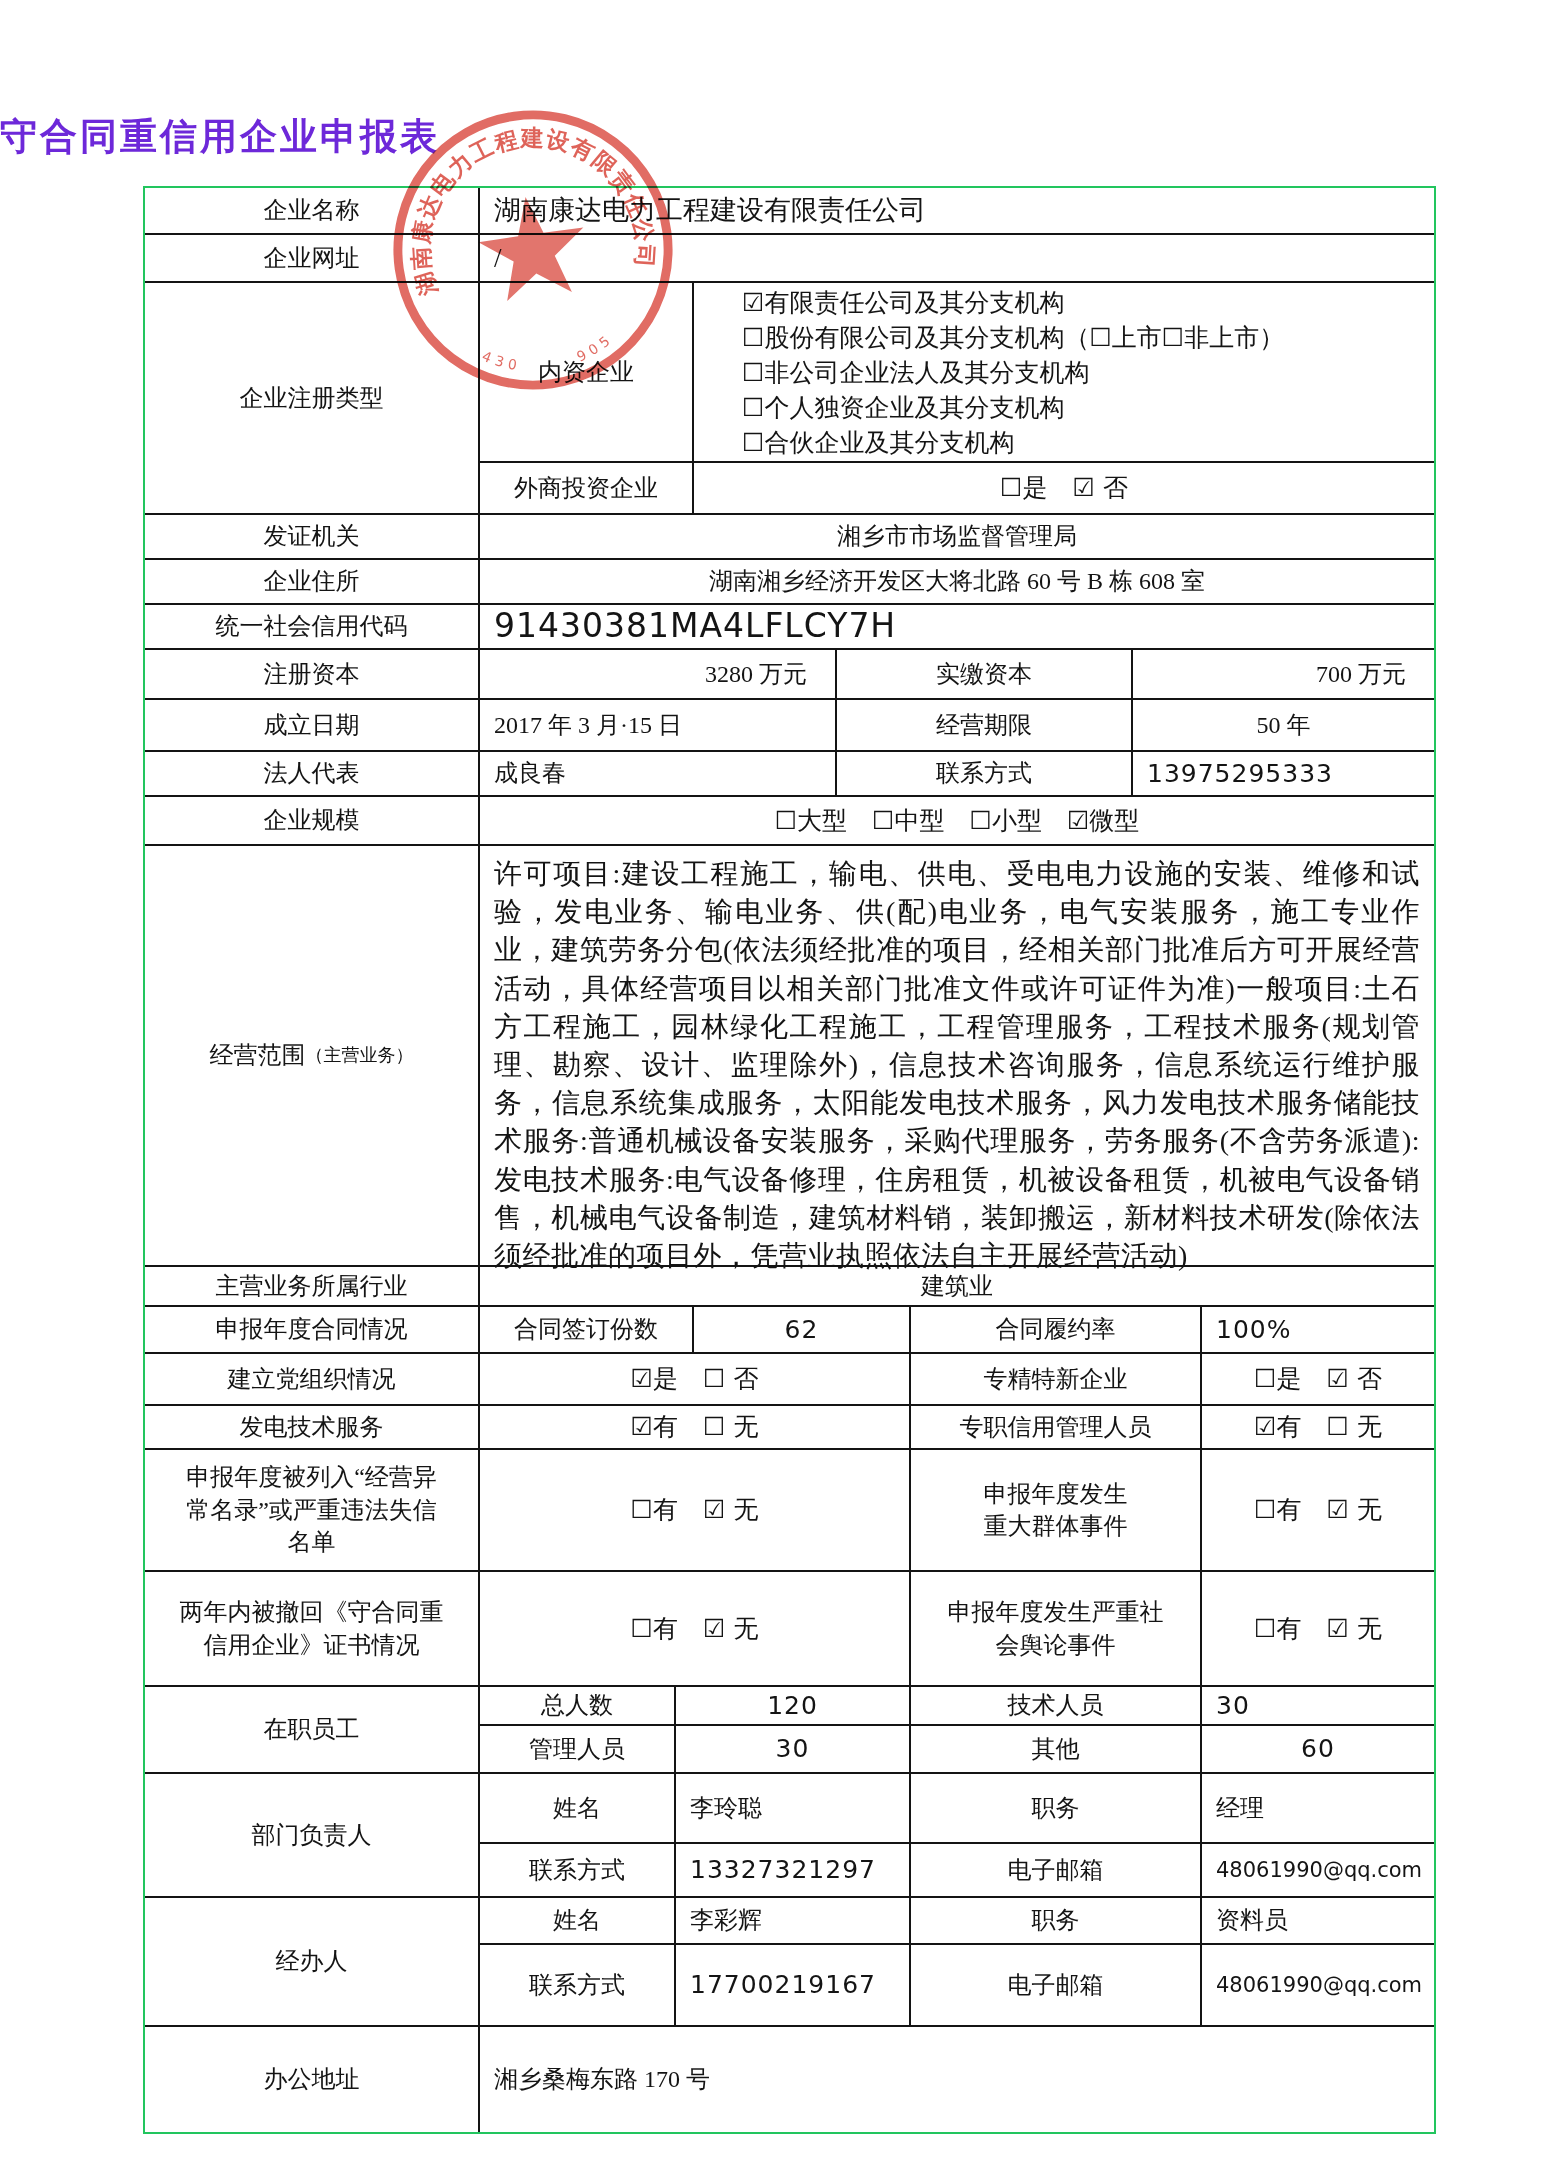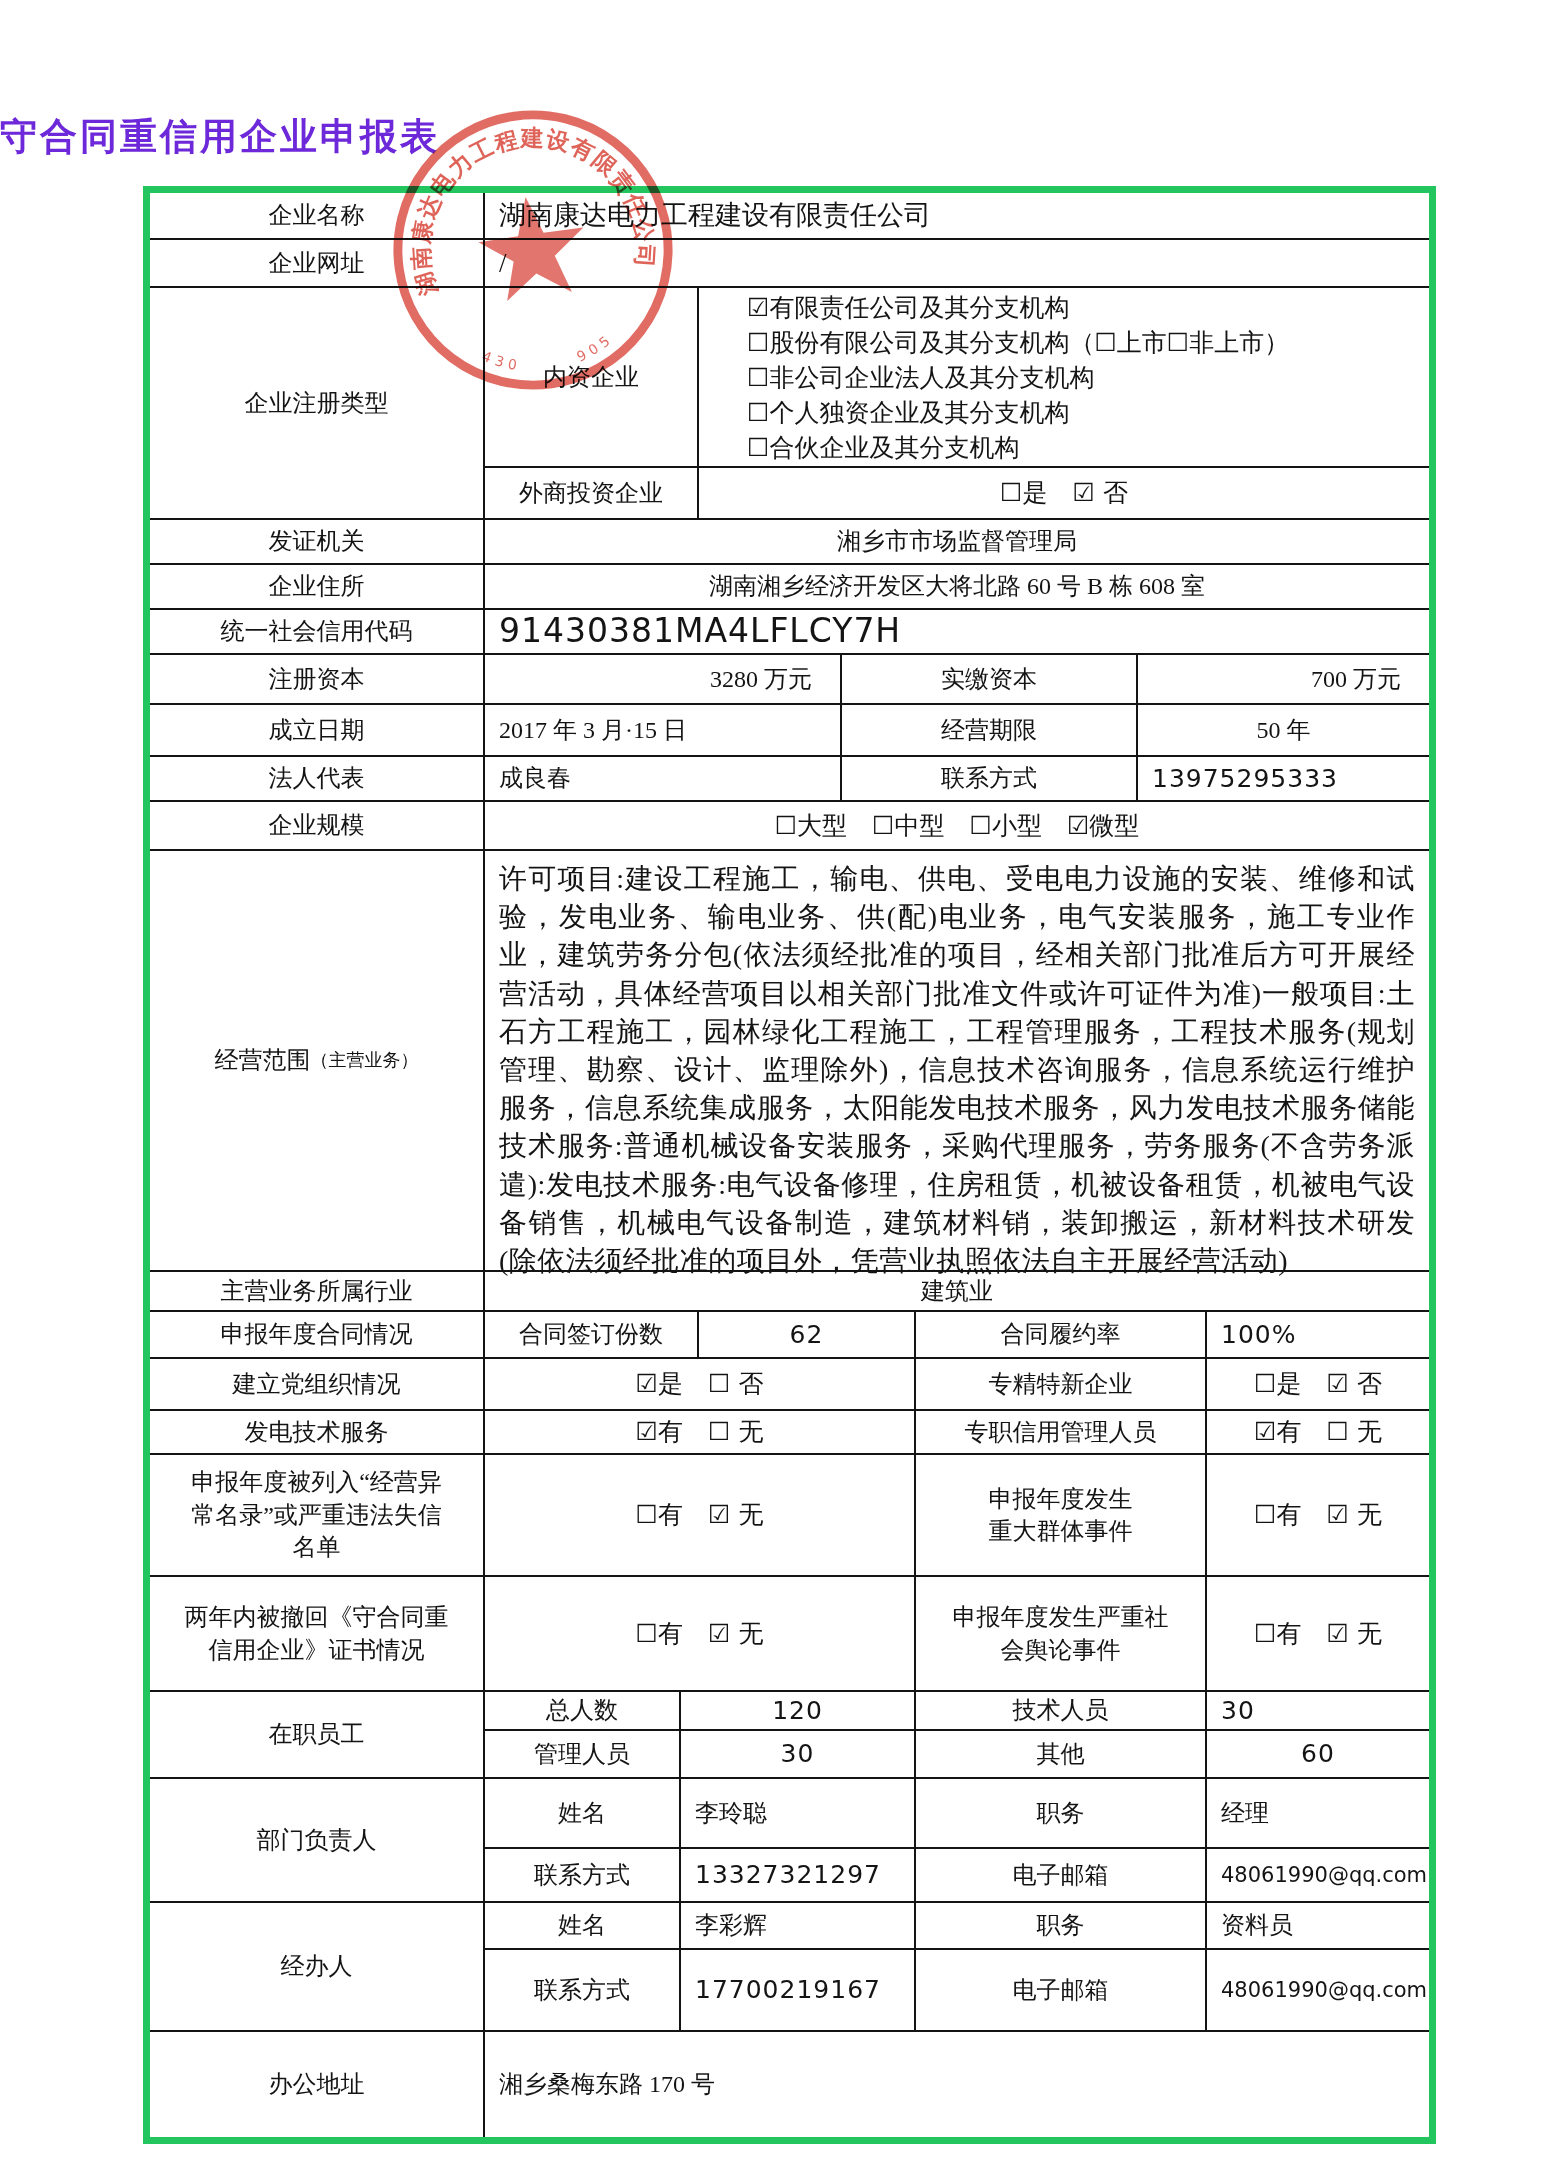--- a/index.html
+++ b/index.html
@@ -13,21 +13,21 @@
   
   .title {
     position:absolute; top:112px; left:0; width:100%;
     text-align:left; font-size:37px; font-weight:700; letter-spacing:3px;
     font-family:"Liberation Sans","DejaVu Sans",sans-serif; color:#6d28d9;
   }
 
   
   .formtable {
     position:absolute; left:143px; top:186px; width:1293px;
-    border:7px solid #22c55e; box-sizing:border-box; background:transparent;
+    border:2px solid #22c55e; box-sizing:border-box; background:transparent;
   }
   .r { display:flex; border-bottom:2px solid #141414; box-sizing:border-box; align-items:stretch; }
   .r:last-child { border-bottom:none; }
   .c {
     border-right:2px solid #141414; box-sizing:border-box;
     display:flex; align-items:center; justify-content:center;
     text-align:center; font-size:24px; padding:2px 8px; min-width:0;
     line-height:1.35;
   }
   .c:last-child { border-right:none; }

